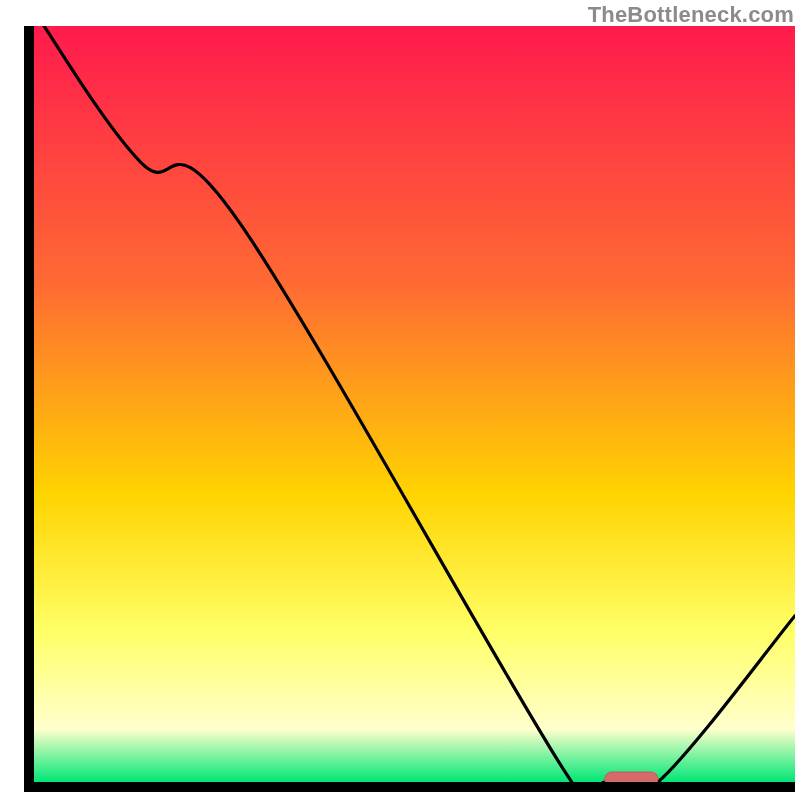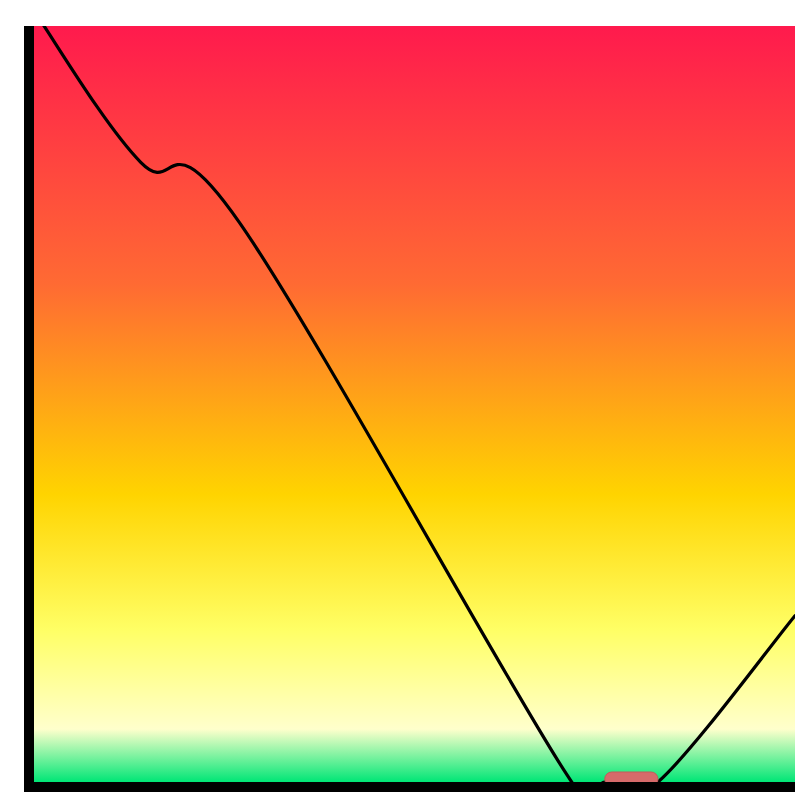--- a/index.html
+++ b/index.html
@@ -25,20 +25,21 @@
     top: 0;
     width: 800px;
     height: 800px;
   }
 </style>
 </head>
 <body>
 
 <div class="stage">
 
+  <div class="attribution">TheBottleneck.com</div>
 
   <svg class="chart" viewBox="0 0 800 800">
     <defs>
       <linearGradient id="bgGrad" x1="0" y1="0" x2="0" y2="1">
           <stop offset="0.0%" stop-color="#ff1a4d"></stop>
           <stop offset="34.0%" stop-color="#ff6a33"></stop>
           <stop offset="62.0%" stop-color="#ffd400"></stop>
           <stop offset="80.0%" stop-color="#ffff66"></stop>
           <stop offset="93.0%" stop-color="#ffffcc"></stop>
           <stop offset="100.0%" stop-color="#00e676"></stop>

